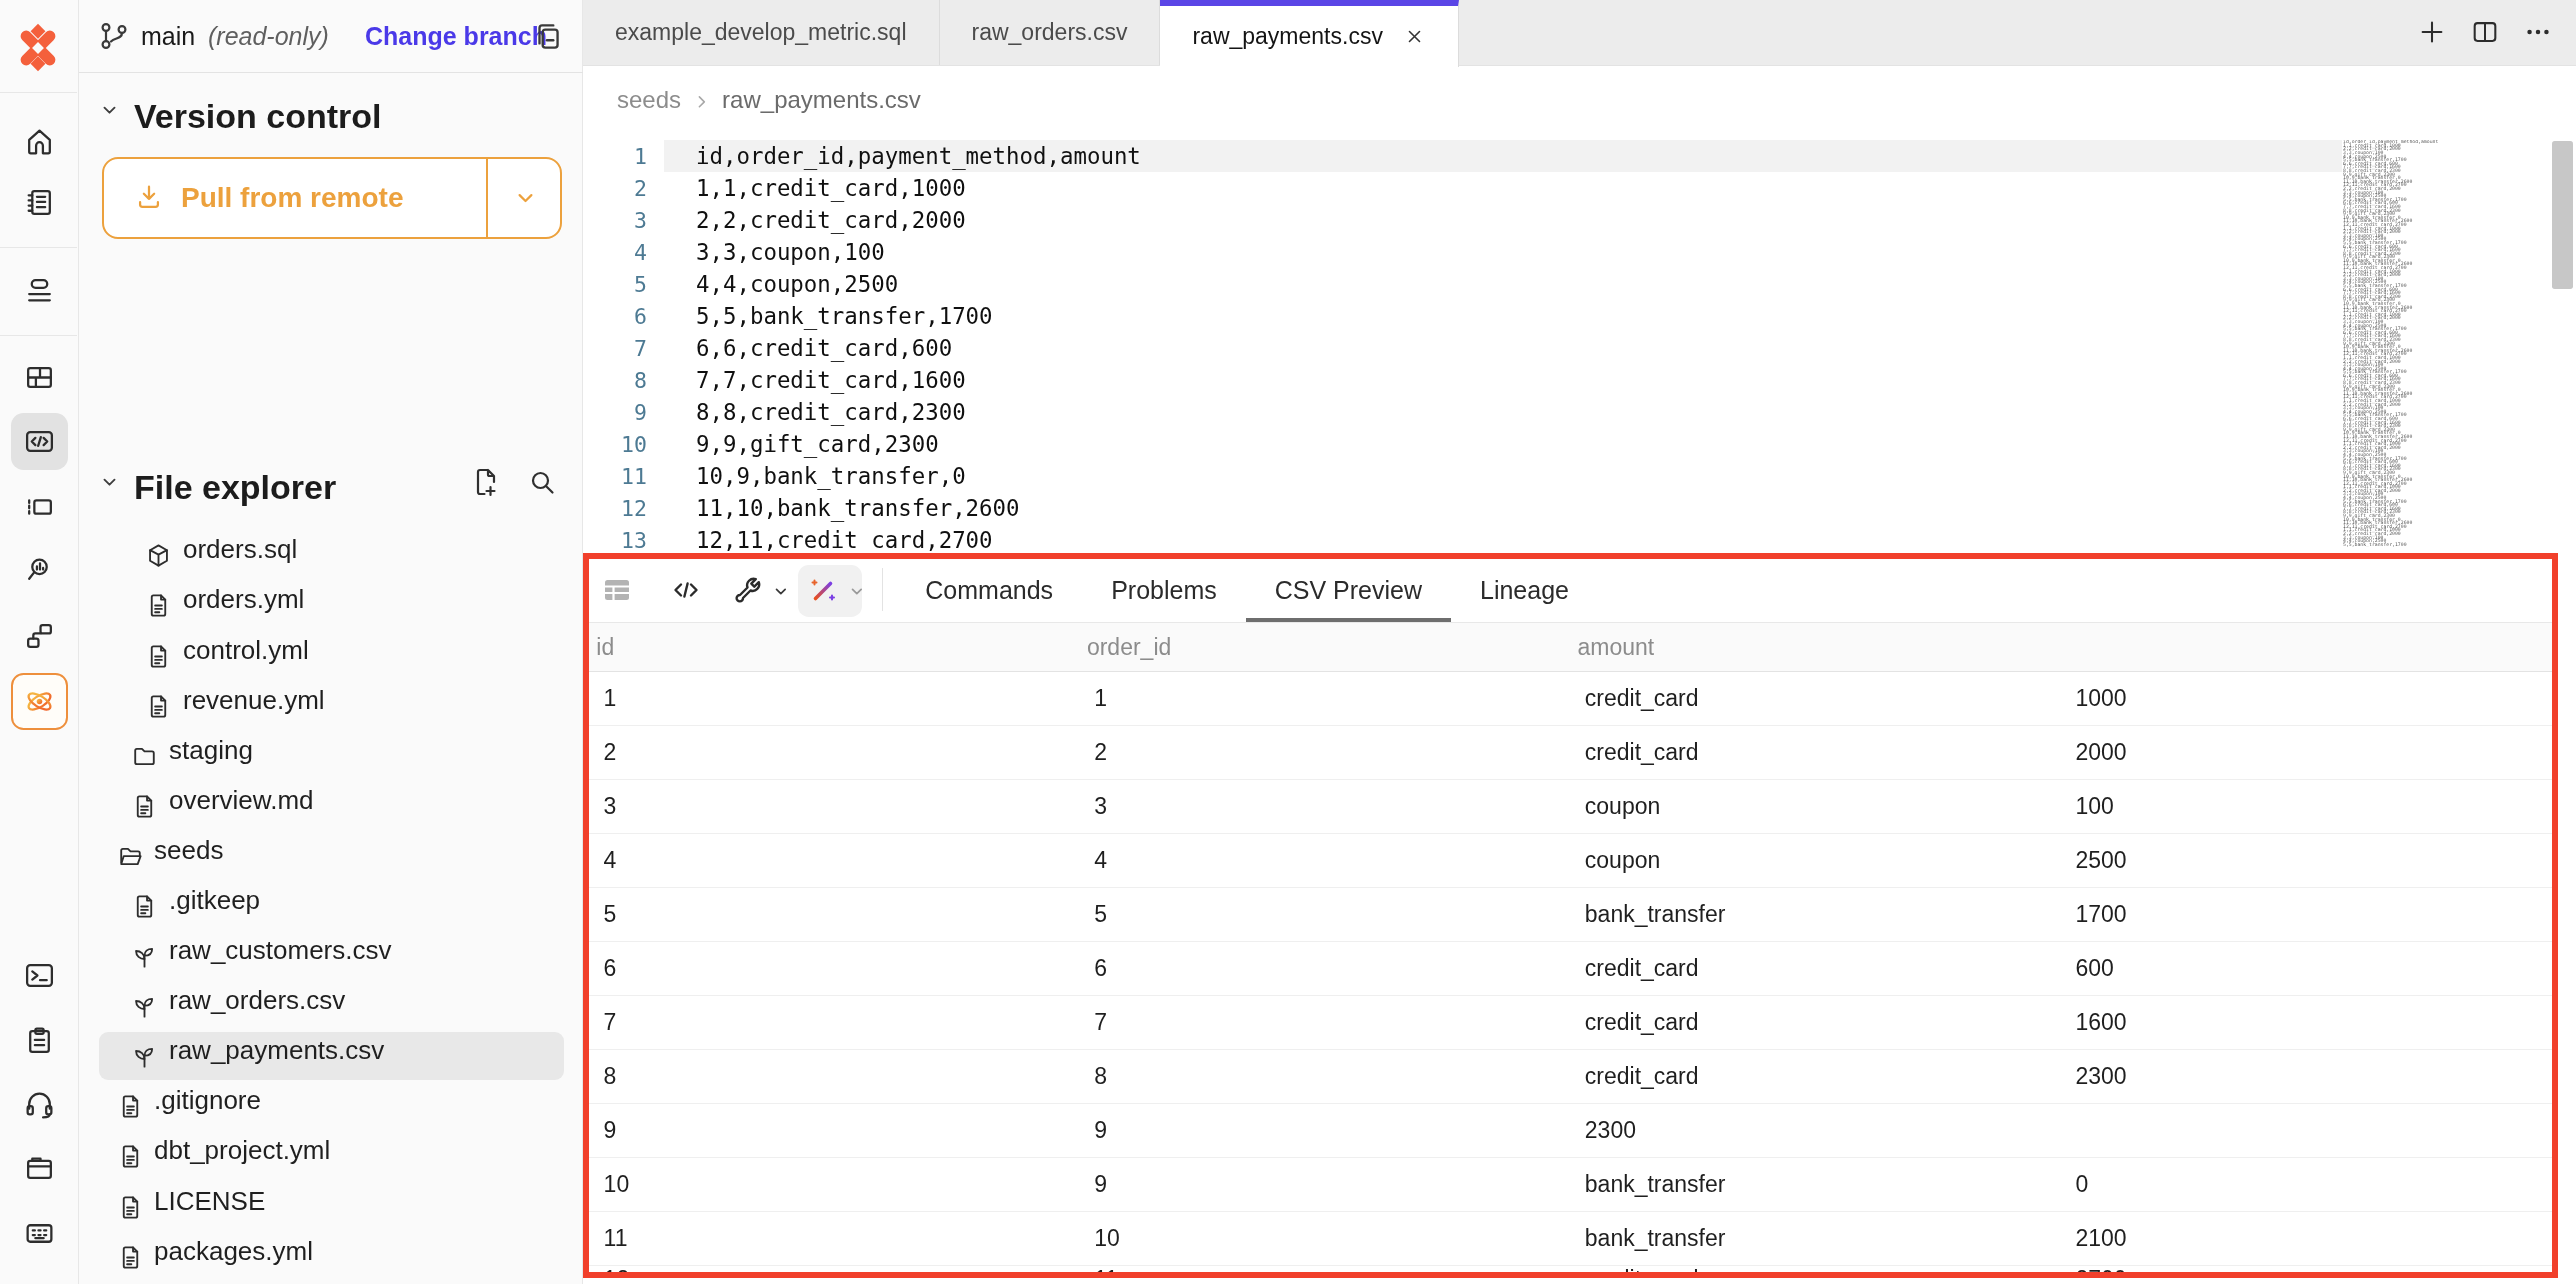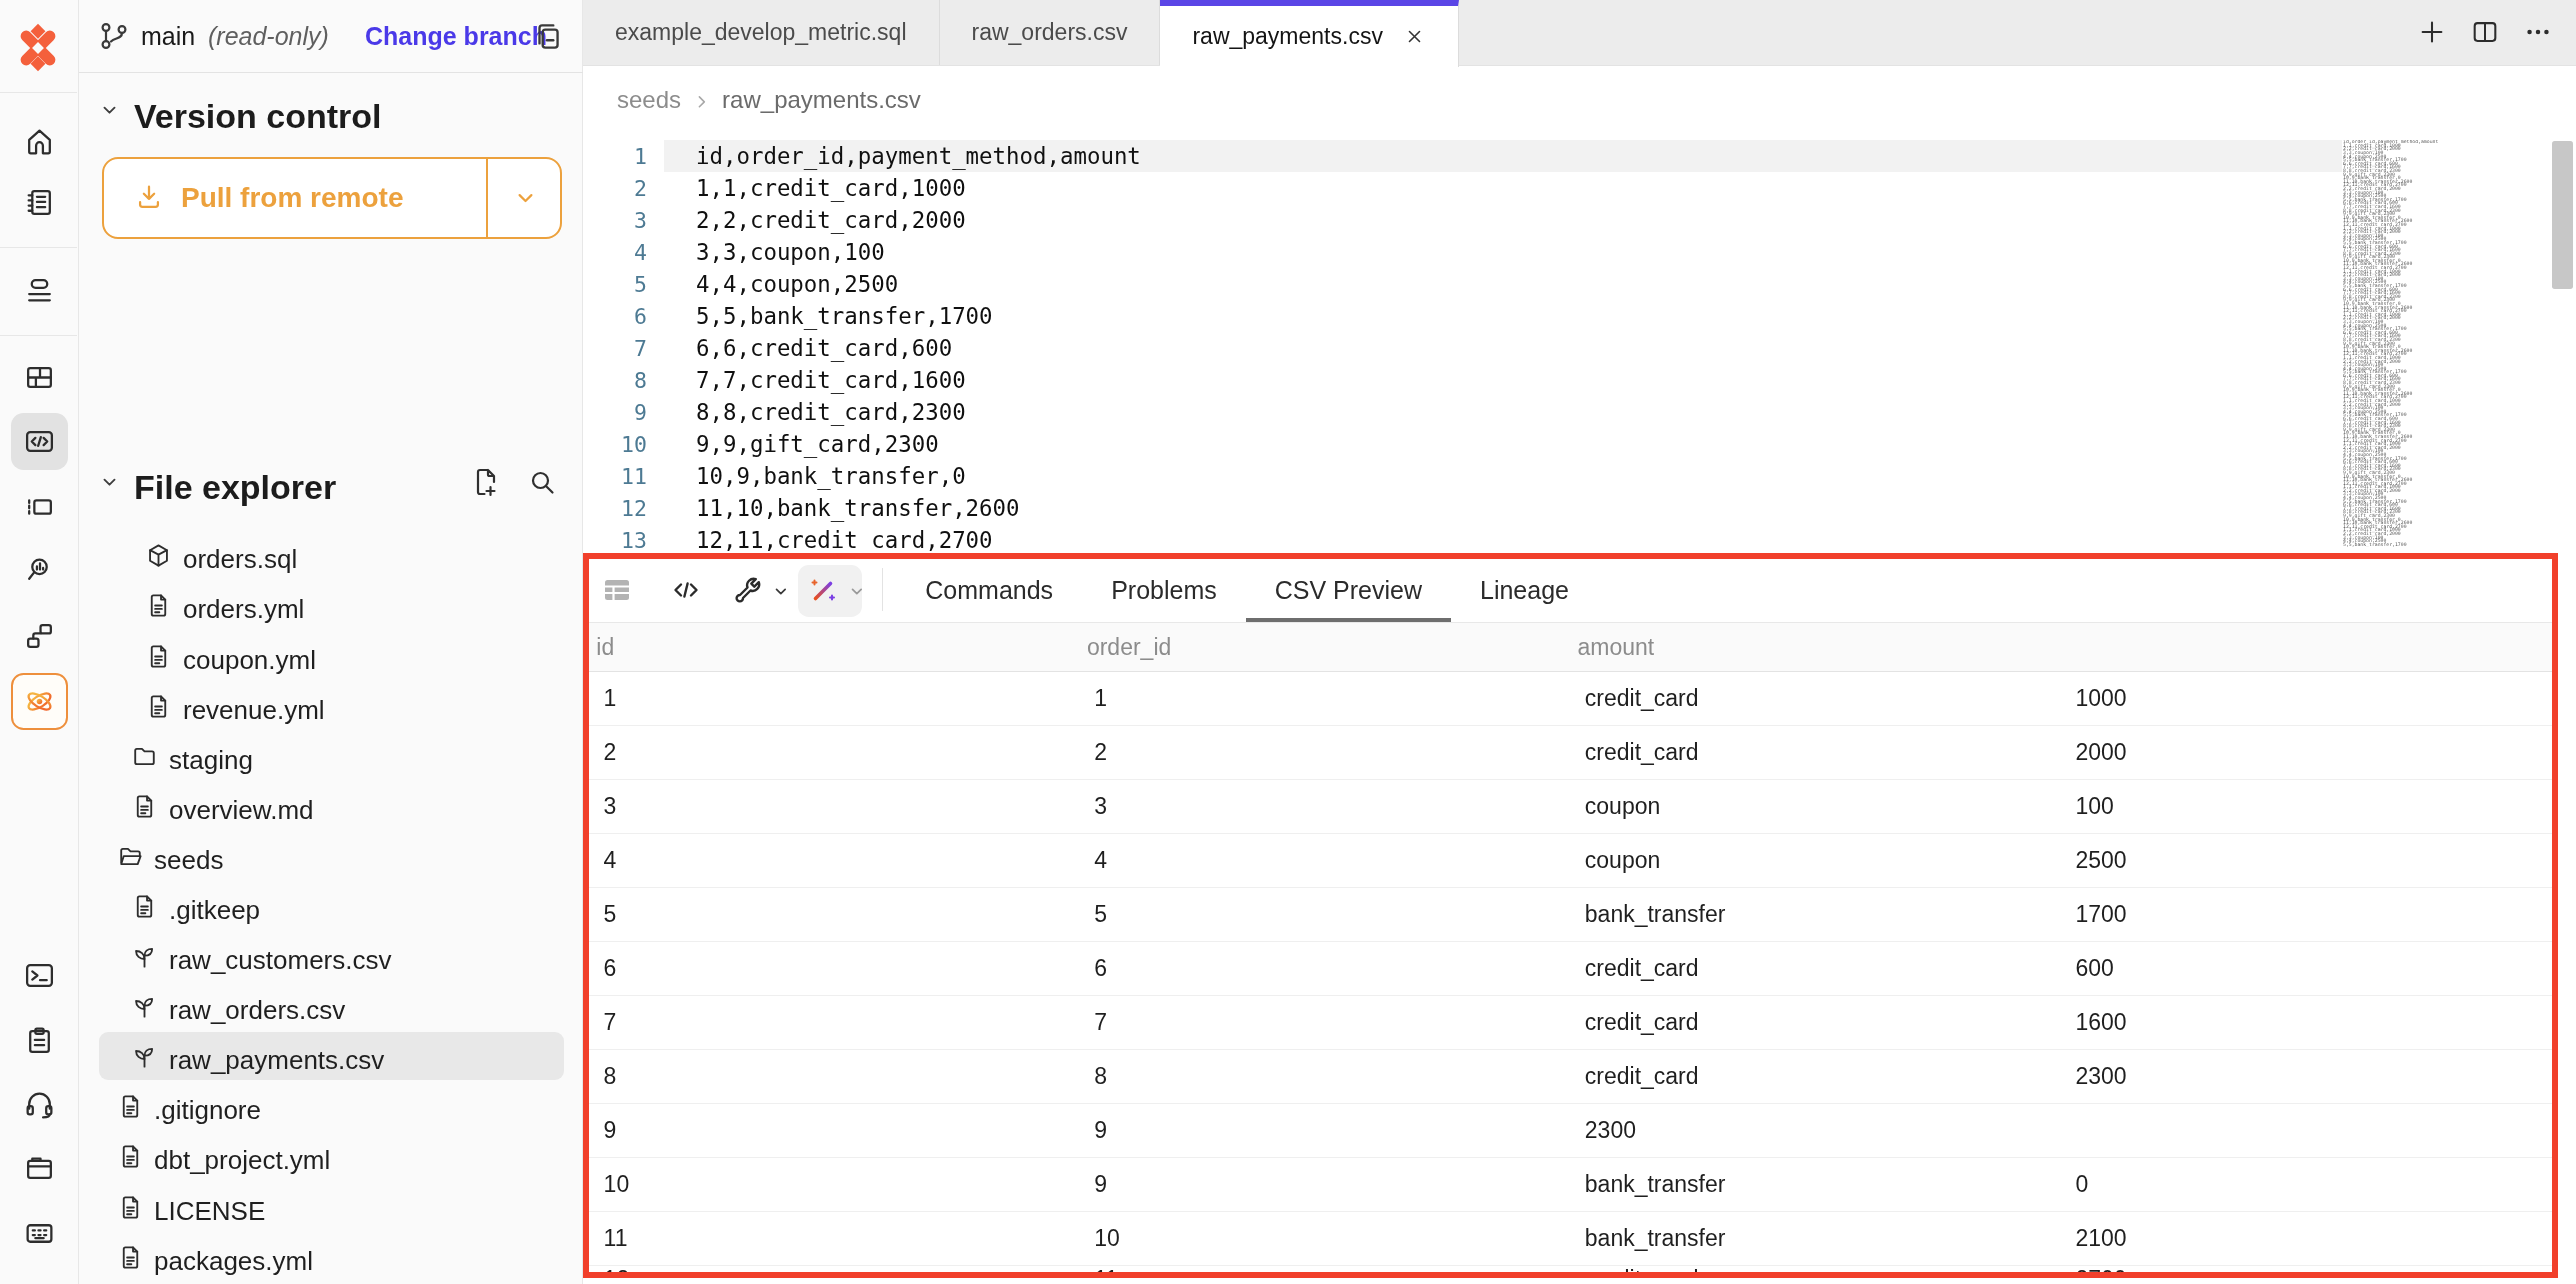--- a/index.html
+++ b/index.html
@@ -28,21 +28,21 @@
   .pull-btn{position:absolute;left:102px;top:157px;width:460px;height:82px;border:2.7px solid #eca13d;border-radius:16px;background:#fff;box-sizing:border-box;cursor:pointer;}
   .pull-btn .dl{position:absolute;left:29.5px;top:23px;width:30px;height:30px;color:#eca13d;}
   .pull-btn .lbl{position:absolute;left:77px;top:23px;font-size:28px;font-weight:700;color:#eca13d;}
   .pull-btn .split{position:absolute;right:72px;top:0;bottom:0;border-left:2.7px solid #eca13d;}
   .pull-btn .chev{position:absolute;right:21.5px;top:26px;width:27px;height:27px;color:#eca13d;}
   .fe-action{position:absolute;width:32px;height:32px;color:#2f2f2f;cursor:pointer;}
   .file-row{position:absolute;left:88px;width:490px;height:50px;cursor:pointer;}
   .file-row .bg{position:absolute;left:10.7px;right:14.3px;top:0.9px;bottom:0.9px;border-radius:9px;background:transparent;}
   .file-row.selected .bg{background:#e8e8e8;}
   .file-row .fi{position:absolute;top:11.6px;width:27px;height:27px;color:#2d2d2d;}
-  .file-row .fl{position:absolute;top:14px;font-size:26px;color:#1f1f1f;white-space:nowrap;}
+  .file-row .fl{position:absolute;top:4px;font-size:26px;color:#1f1f1f;white-space:nowrap;}
 
   
   .tabbar{position:absolute;left:583px;top:0;width:1993px;height:66px;background:#ececec;border-bottom:1.8px solid #e3e3e3;box-sizing:border-box;display:flex;align-items:stretch;}
   .etab{display:flex;align-items:center;padding:0 32px;font-size:23px;color:#4b4b4b;background:#ececec;border-right:1.8px solid #dcdcdc;box-sizing:border-box;cursor:pointer;white-space:nowrap;}
   .etab.active{background:#fff;color:#141414;border-top:6.3px solid #5a45e6;margin-bottom:-1.8px;position:relative;z-index:3;}
   .etab .close{width:23px;height:23px;margin-left:19.7px;color:#333;cursor:pointer;}
   .tab-actions{position:absolute;right:23px;top:0;height:64px;display:flex;align-items:center;gap:23px;color:#2c2c2c;}
   .tab-actions .ta{width:30px;height:30px;cursor:pointer;}
 
   
@@ -281,21 +281,21 @@
           </svg></span>
         <span class="fl" style="left: 95px;">orders.yml</span>
       </div>
       <div class="file-row" style="top: 631px;">
         <span class="bg"></span>
         <span class="fi" style="left: 57px;"><svg viewBox="0 0 32 32" fill="none" stroke="currentColor" stroke-width="2.2" stroke-linecap="round" stroke-linejoin="round">
             <path d="M19 4h-9a2 2 0 0 0-2 2v20a2 2 0 0 0 2 2h12a2 2 0 0 0 2-2V9l-5-5z"></path>
             <path d="M19 4v5h5"></path>
             <path d="M12 16h8M12 20h8M12 24h5"></path>
           </svg></span>
-        <span class="fl" style="left: 95px;">coupon.yml</span>
+        <span class="fl" style="left: 95px;">control.yml</span>
       </div>
       <div class="file-row" style="top: 681px;">
         <span class="bg"></span>
         <span class="fi" style="left: 57px;"><svg viewBox="0 0 32 32" fill="none" stroke="currentColor" stroke-width="2.2" stroke-linecap="round" stroke-linejoin="round">
             <path d="M19 4h-9a2 2 0 0 0-2 2v20a2 2 0 0 0 2 2h12a2 2 0 0 0 2-2V9l-5-5z"></path>
             <path d="M19 4v5h5"></path>
             <path d="M12 16h8M12 20h8M12 24h5"></path>
           </svg></span>
         <span class="fl" style="left: 95px;">revenue.yml</span>
       </div>

